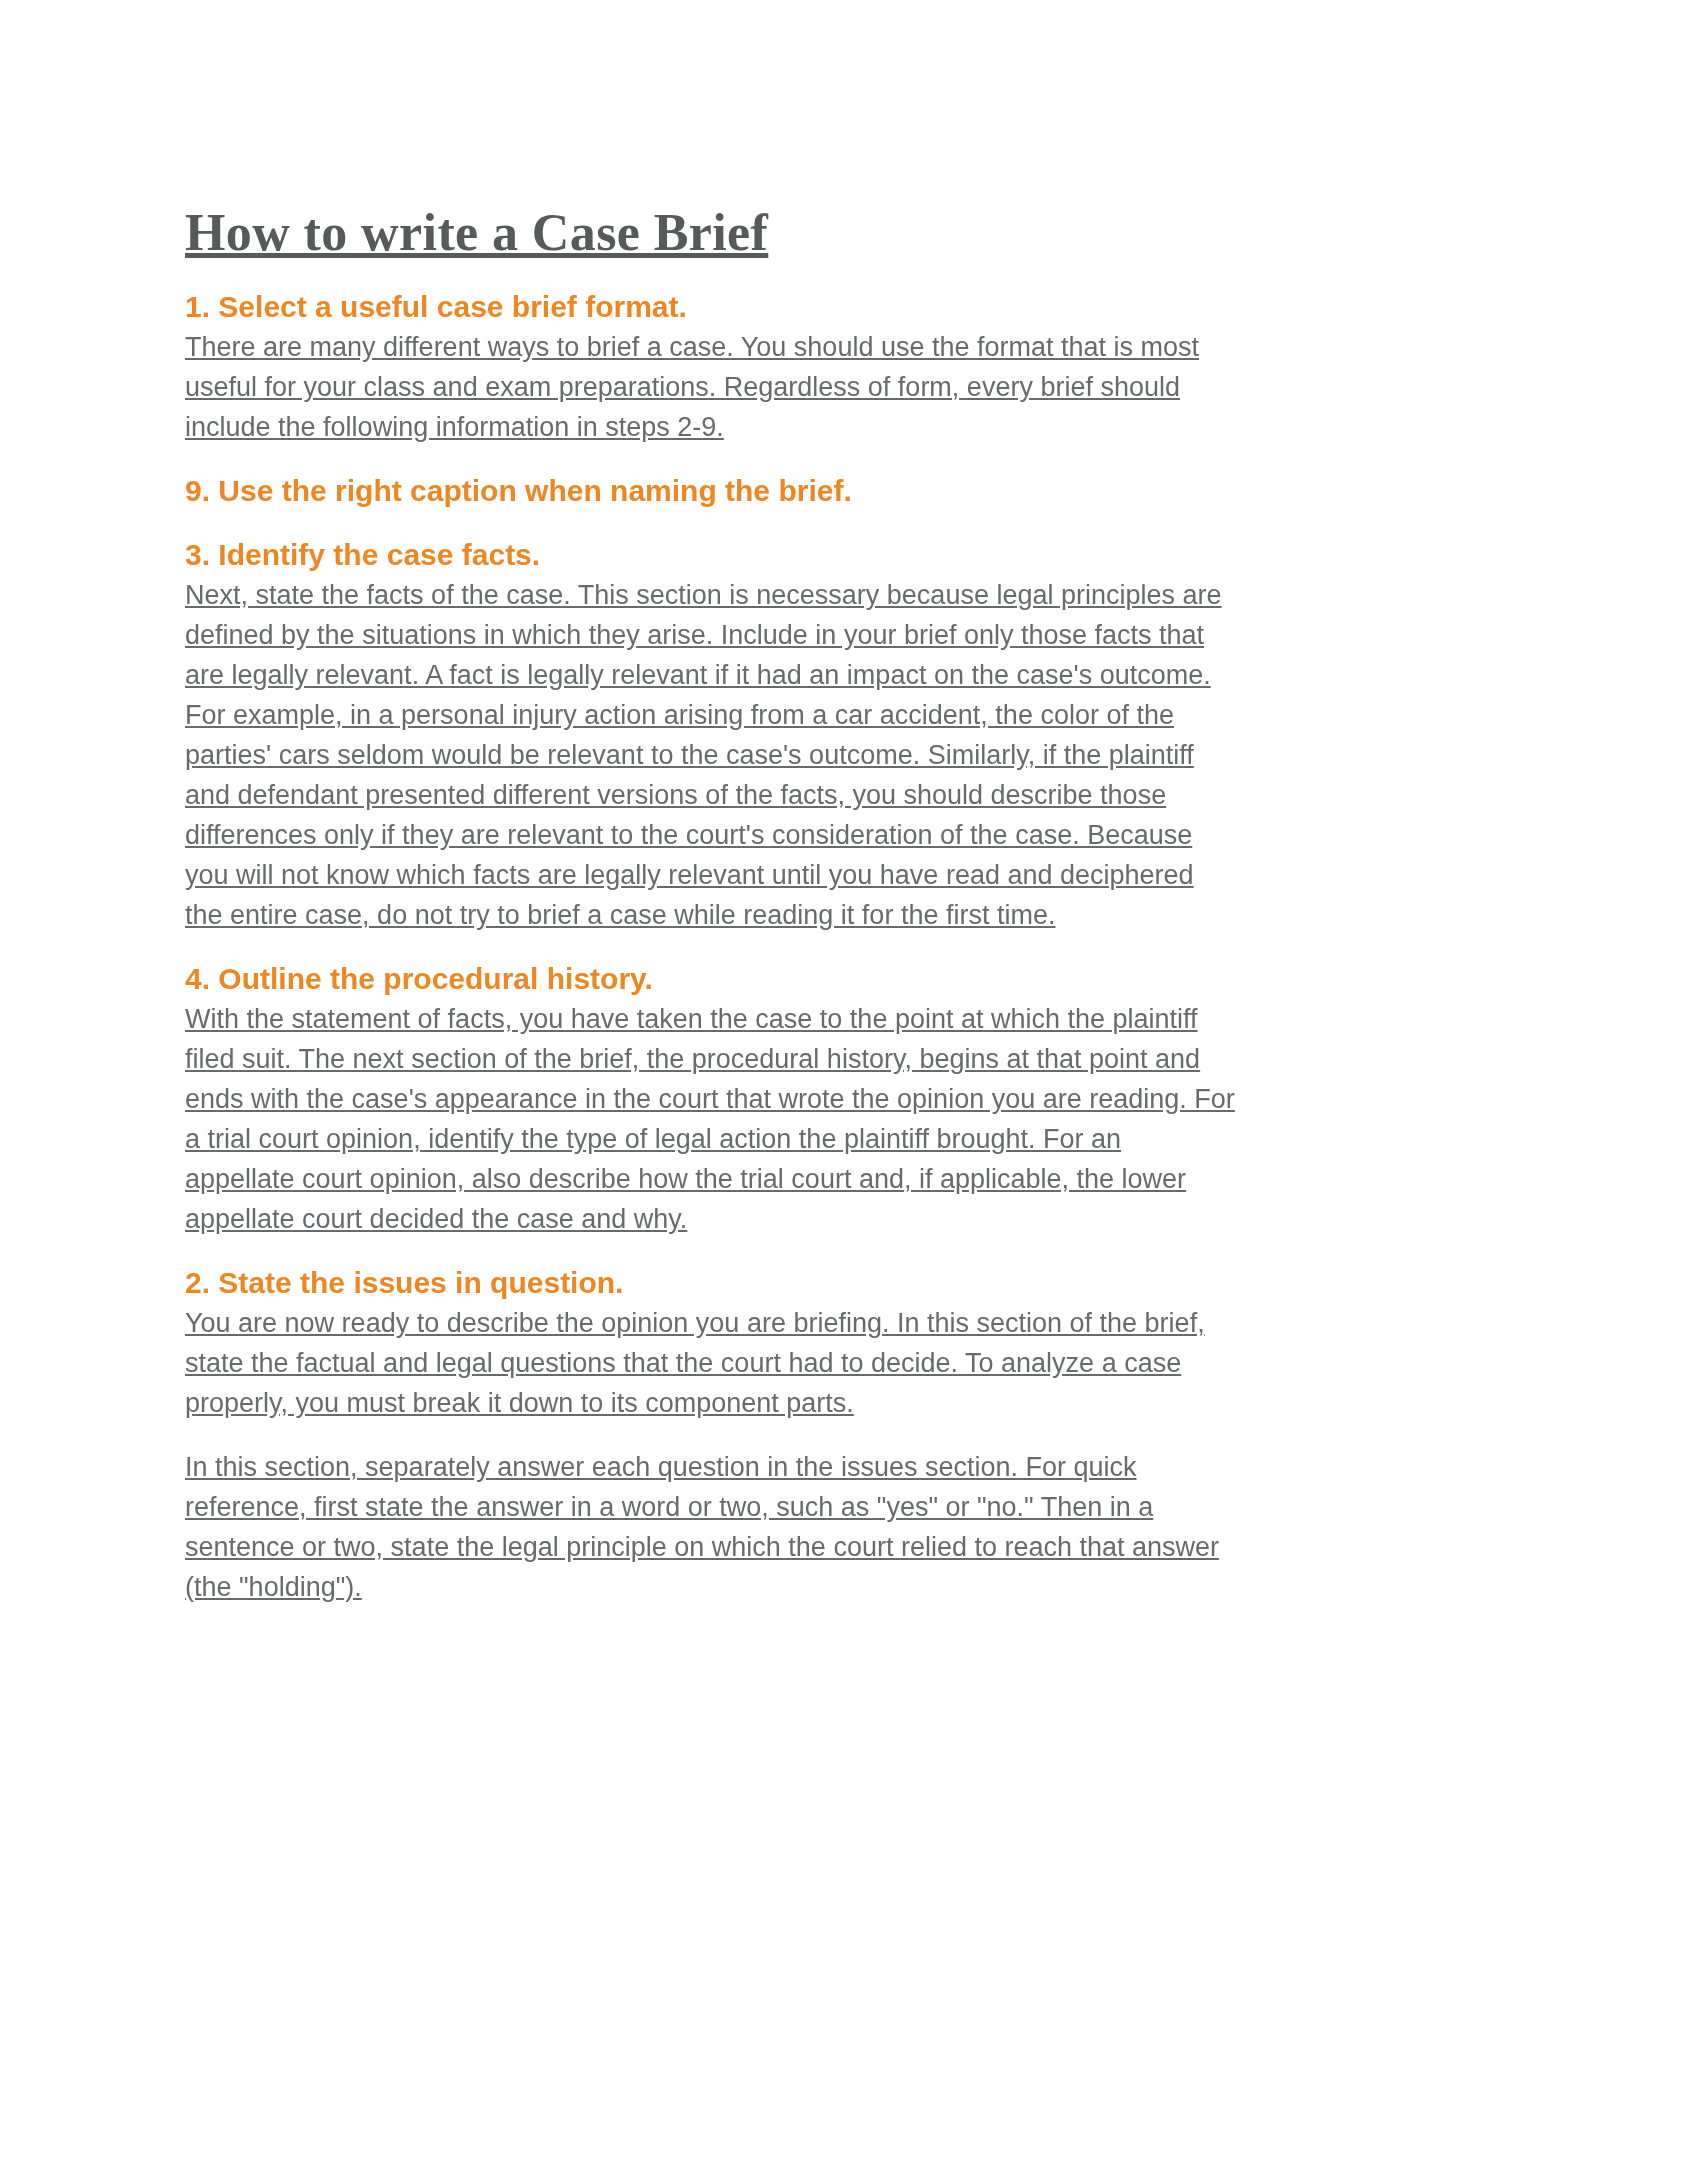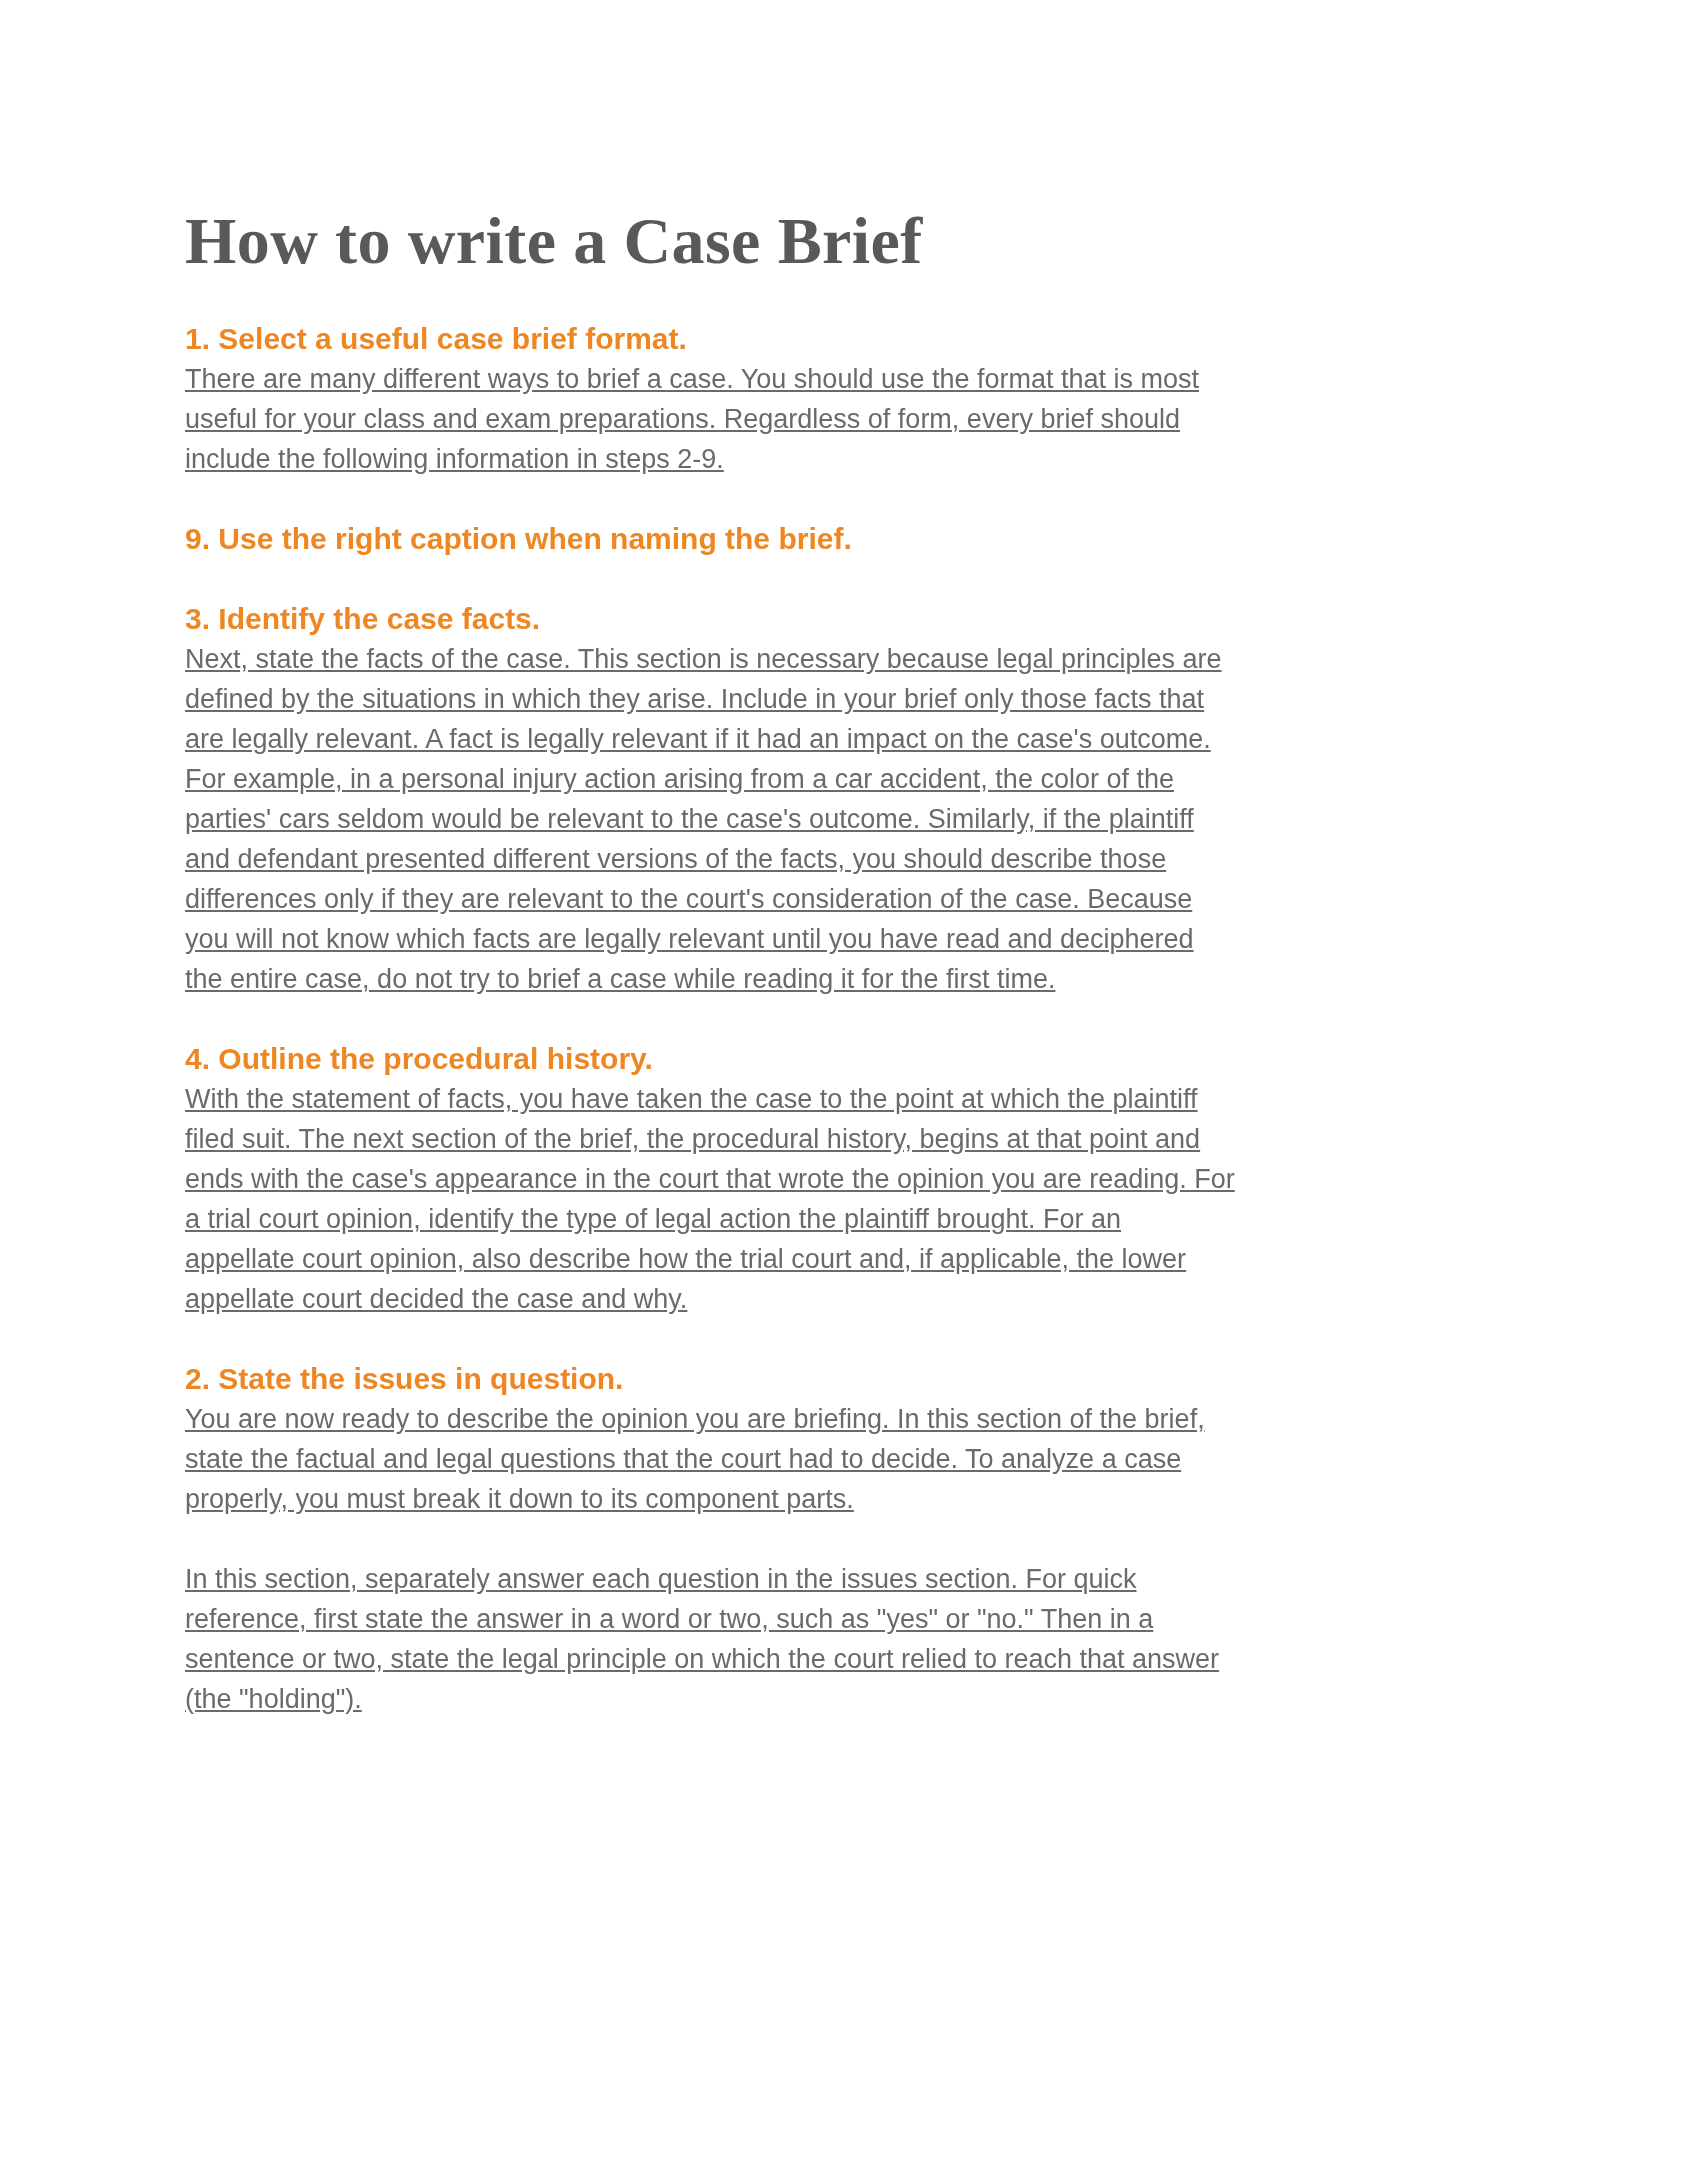--- a/index.html
+++ b/index.html
@@ -18,28 +18,29 @@
     padding: 203px 0 0 185px;
     width: 1687px;
     height: 2184px;
   }
   .content {
     width: 1144px;
   }
   h1.doc-title {
     font-family: "Liberation Serif", serif;
     font-weight: bold;
-    font-size: 66px;
+    font-size: 52px;
     line-height: 1.15;
     color: #58595b;
     margin: 0;
     letter-spacing: 0.4px;
+    text-decoration: underline;
   }
   .section {
-    margin-top: 40px;
+    margin-top: 24px;
   }
   .section h2 {
     font-size: 30px;
     line-height: 40px;
     font-weight: bold;
     color: #ee8722;
     margin: 0;
   }
   .section p {
     font-size: 27px;

